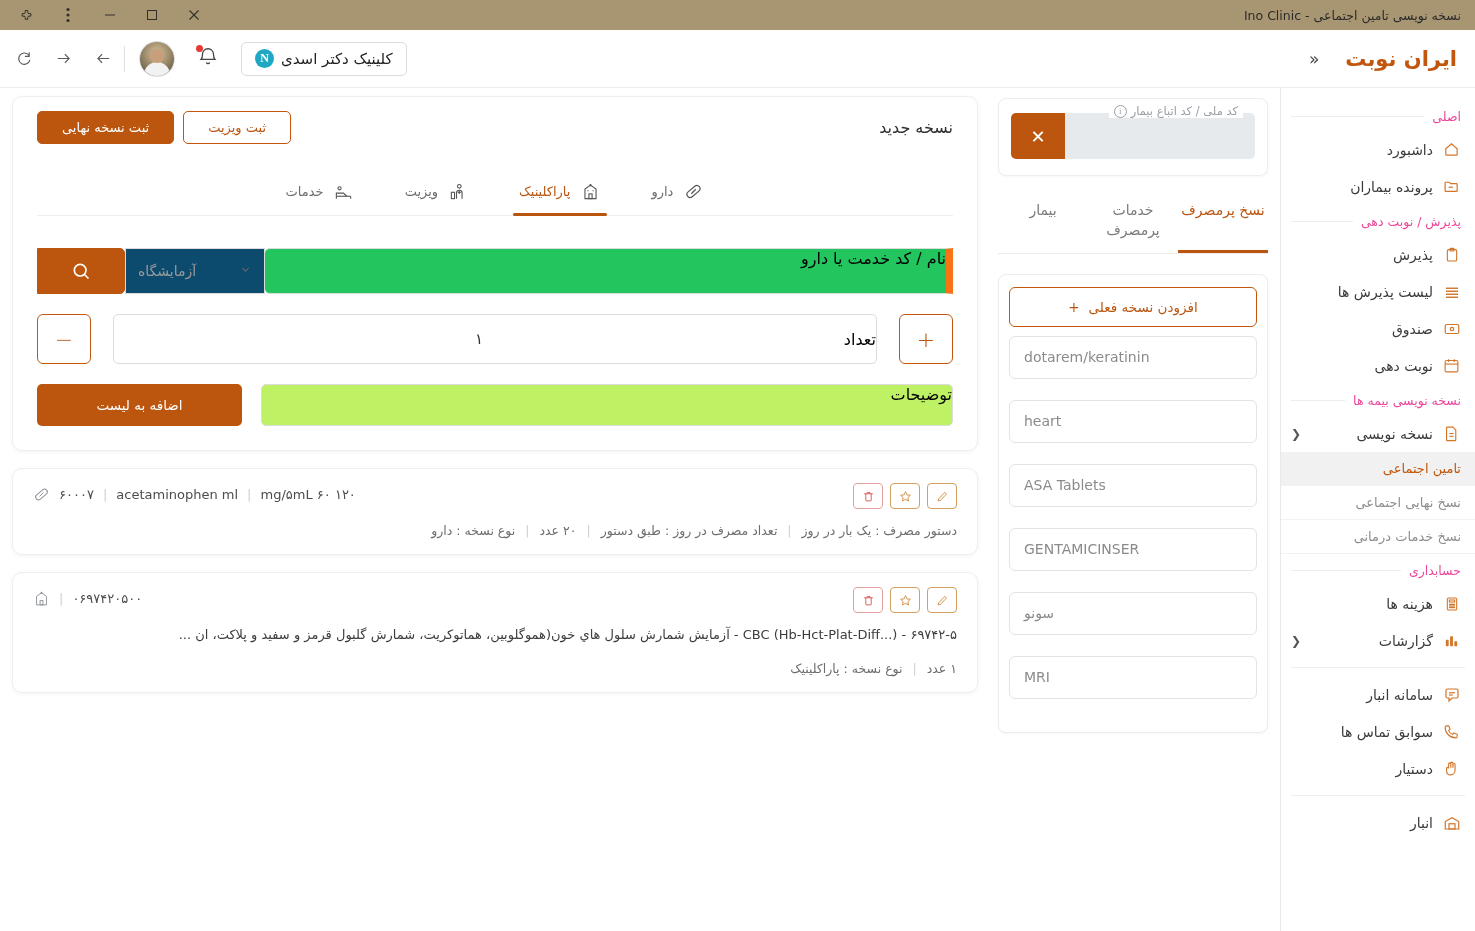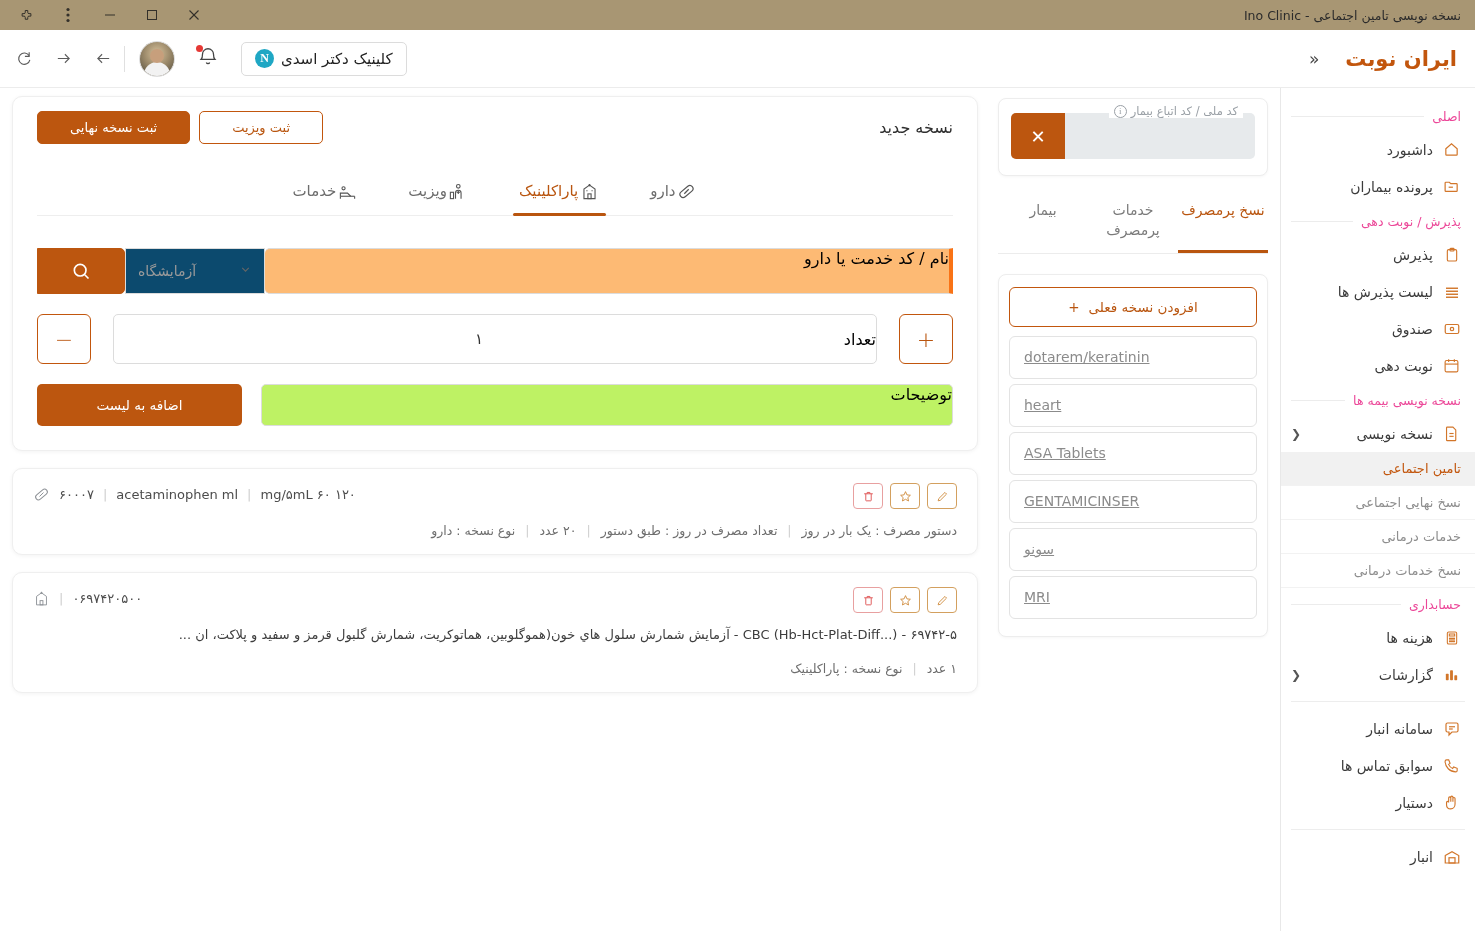--- a/index.html
+++ b/index.html
@@ -215,74 +215,73 @@
   }
   .preset-add {
     border:1px solid #c2560d; color:#b9550f; background:#fff;
     border-radius:6px; height:40px; width:100%;
     display:flex; align-items:center; justify-content:center; gap:9px;
     font-size:13.5px; cursor:pointer; margin-bottom:9px;
   }
   .preset-item {
     border:1px solid #e3e3e3; border-radius:6px; height:43px;
     display:flex; align-items:center; justify-content:flex-end;
-    padding: 12px 14px; margin-bottom:5px;
+    padding: 12px 14px; margin-bottom:21px;
     font-size:14px; color:#8b8b8b; cursor:pointer;
     background:#fff;
-    text-decoration:underline;
   }
 
   
   .main {
     flex:1; order:3; overflow:hidden;
     padding: 0 0 0 0;
   }
   .presc-card {
     background:#fff; border:1px solid #efefef; border-radius:10px;
     margin: 8px 12px 0 12px;
     box-shadow: 0 1px 4px rgba(0,0,0,.05);
     padding: 14px 24px 24px;
   }
   .presc-top { display:flex; align-items:center; direction:rtl; }
   .presc-title { font-size:16px; color:#2f2f2f; }
   .presc-top .sp { flex:1; }
   .btn {
     height:33px; border-radius:5px; font-size:13px;
     display:flex; align-items:center; justify-content:center;
-    padding: 0 32px; cursor:pointer; white-space:nowrap;
+    padding: 0 24px; cursor:pointer; white-space:nowrap;
   }
   .btn-outline { border:1px solid #c2560d; color:#b9550f; background:#fff; margin-left:9px;}
   .btn-solid { background:#bc560f; color:#fff; border:1px solid #bc560f; }
 
   .tabs {
     display:flex; justify-content:center; gap: 38px;
     margin-top: 30px; direction:rtl;
     border-bottom:1px solid #eee; padding-bottom:0;
   }
   .tab {
-    display:flex; align-items:center; 
-    font-size:15px; color:#6d6d6d; cursor:pointer;
+    display:flex; align-items:center; gap:9px;
+    font-size:13px; color:#6d6d6d; cursor:pointer;
     padding: 6px 6px 13px;
     position:relative;
   }
   .tab .ticon { width:22px;height:22px;display:flex;align-items:center;justify-content:center;color:#555;}
   .tab.active { color:#b9550f; }
   .tab.active::after {
     content:""; position:absolute; bottom:-1px; right:0; left:0;
     height:3px; background:#b9550f; border-radius:2px;
   }
 
   .form-area { margin-top: 32px; direction:rtl; }
   .row { display:flex; align-items:center; gap: 0; margin-bottom: 20px; }
   .search-row { flex:1; display:flex; align-items:center; }
   .search-box {
     flex:1; height:46px; position:relative;
-    border:1px solid #dcdcdc; border-right:4px solid #f97316;
+    border:1px solid #dcdcdc; border-right:7px solid #f97316;
     border-radius: 5px 0 0 5px; border-left:none;
-    background:#fdba74;
+    background:#22c55e;
   }
   .search-box input {
     width:100%; height:100%; border:none; outline:none;
     background:transparent; font-size:14px; color:#333;
     padding: 0 14px; direction:rtl; text-align:right;
     font-family: inherit;
   }
   .select-box {
     width: 140px; height:46px; border:1px solid #dcdcdc;
     display:flex; align-items:center; justify-content:space-between;
@@ -523,21 +522,20 @@
             <path d="M6 3h8l4 4v14a1 1 0 0 1-1 1H6a1 1 0 0 1-1-1V4a1 1 0 0 1 1-1z"></path>
             <line x1="9" y1="12" x2="15" y2="12"></line>
             <line x1="9" y1="16" x2="15" y2="16"></line>
           </svg>
       </span>
       <span class="lbl">نسخه نویسی</span>
       <span class="chev">❮</span>
     </div>
     <div class="subitem active">تامین اجتماعی</div>
     <div class="subitem">نسخ نهایی اجتماعی</div>
-    <div class="subitem">خدمات درمانی</div>
     <div class="subitem">نسخ خدمات درمانی</div>
 
     <div class="side-section">
       <span>حسابداری</span>
       <span class="rule"></span>
     </div>
     <div class="side-item">
       <span class="ico">
         <svg width="16" height="16" viewBox="0 0 24 24" fill="none" stroke="currentColor" stroke-width="1.6">
             <rect x="5" y="3" width="14" height="18" rx="2"></rect>

